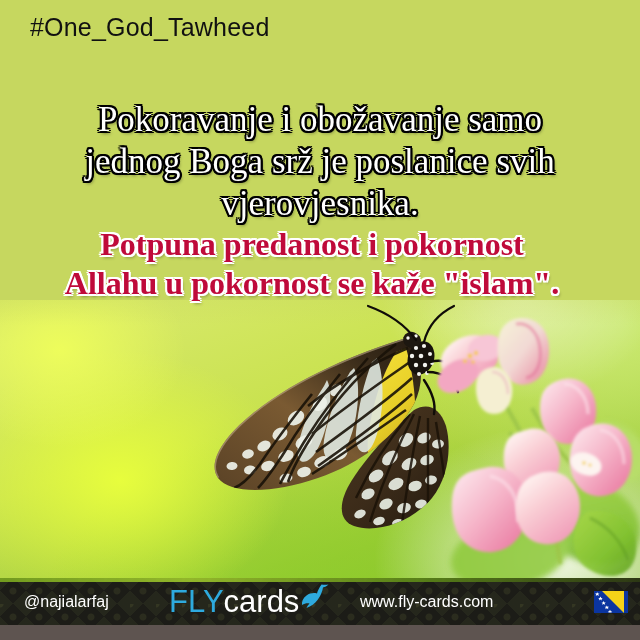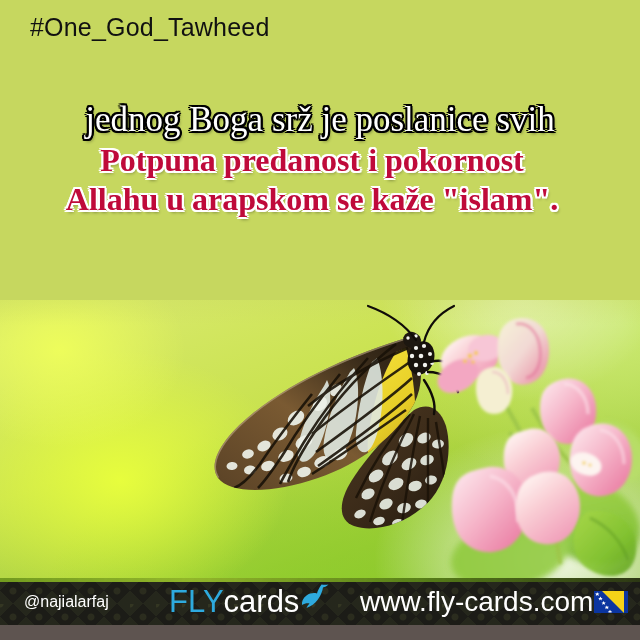--- a/index.html
+++ b/index.html
@@ -178,21 +178,21 @@
     display: inline-block;
     width: 30px;
     height: 26px;
     margin-left: 1px;
     margin-top: -12px;
   }
   .bird svg { display: block; width: 100%; height: 100%; }
   .weburl {
     position: absolute;
     left: 360px;
-    font-size: 28px;
+    font-size: 16px;
     color: #ffffff;
     white-space: nowrap;
   }
   .flag {
     position: absolute;
     left: 594px;
     width: 34px;
     height: 22px;
   }
   .flag svg { display: block; width: 100%; height: 100%; }
@@ -449,23 +449,25 @@
       <g filter="url(#soft)" opacity="0.9">
         <path d="M146,200 C176,194 198,212 196,240 C194,264 170,270 150,258 C132,248 126,222 146,200 Z" fill="url(#leafG)"></path>
         <path d="M150,206 C168,214 182,230 188,248" fill="none" stroke="#4f8c1c" stroke-width="2.6" opacity="0.5"></path>
       </g>
     </svg>
   </div>
 
   <div class="hashtag">#One_God_Tawheed</div>
 
   <div class="quote">
+    <div class="line line-white">Pokoravanje i obožavanje samo</div>
     <div class="line line-white">jednog Boga srž je poslanice svih</div>
+    <div class="line line-white">vjerovjesnika.</div>
     <div class="line line-red">Potpuna predanost i pokornost</div>
-    <div class="line line-red">Allahu u arapskom se kaže "islam".</div>
+    <div class="line line-red">Allahu u pokornost se kaže "islam".</div>
   </div>
 
   <div class="footer">
     <div class="footer-pattern"></div>
     <div class="footer-glow"></div>
     <div class="footer-inner">
       <div class="handle">@najialarfaj</div>
 
       <div class="brand">
         <span class="brand-fly">FLY</span>

